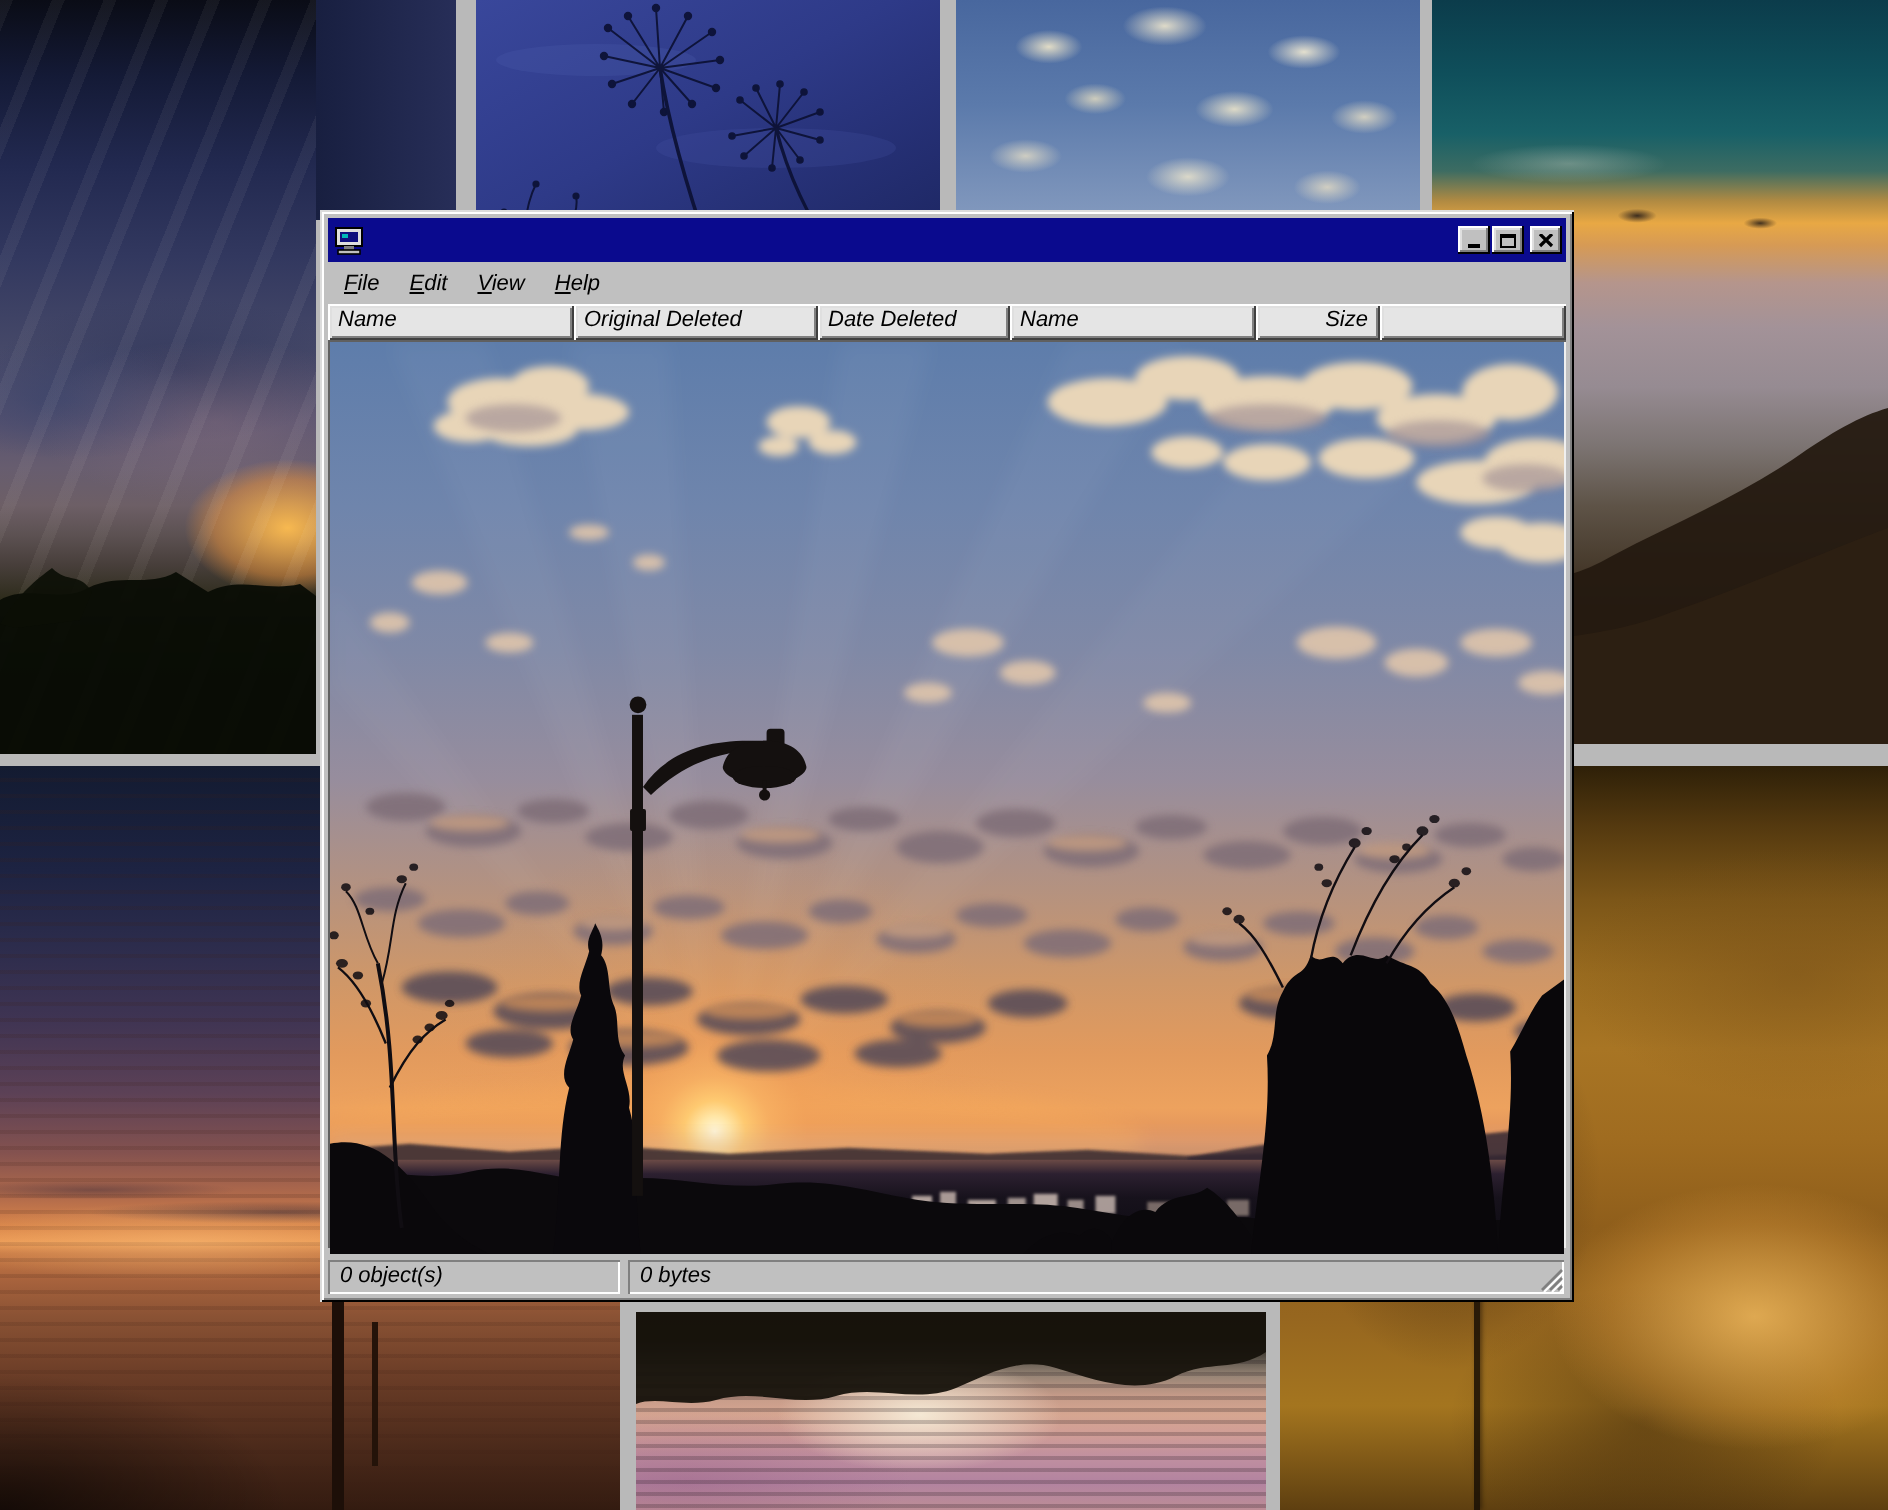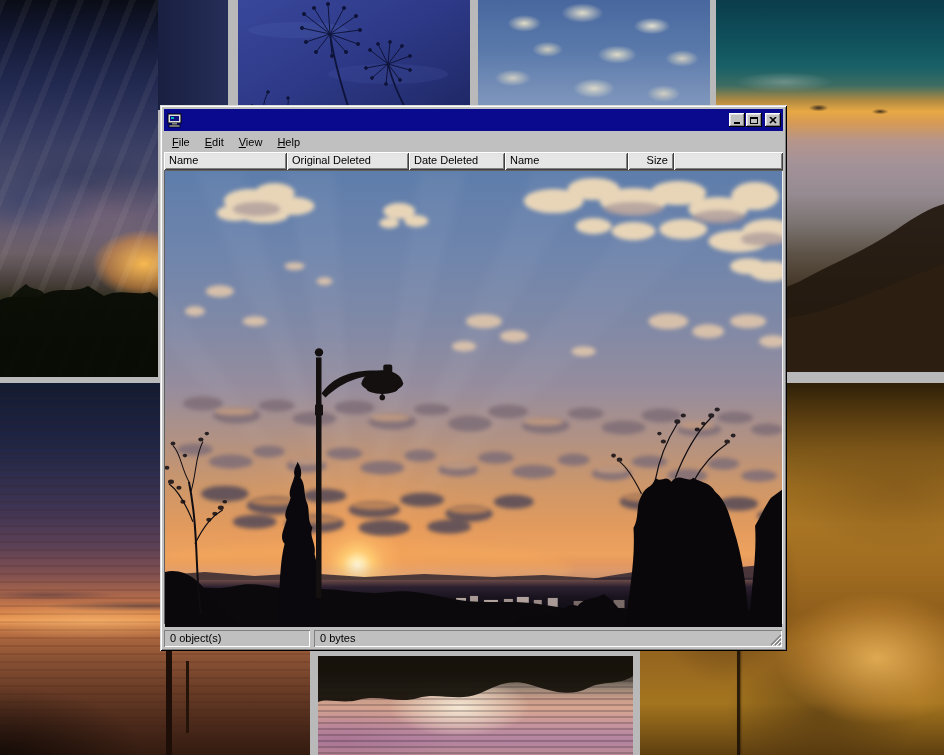--- a/index.html
+++ b/index.html
@@ -65,40 +65,40 @@
       linear-gradient(180deg,#2e2008 0%,#54390f 8%,#7c5618 18%,#996b1f 28%,#a87524 38%,#a06c20 50%,#8f5e1b 62%,#96661f 74%,#a4751f 86%,#5e3f10 100%);}
   .pole-a{position:absolute;left:97px;top:0;width:3px;height:100%;background:rgba(25,15,5,.85);box-shadow:1px 0 2px rgba(25,15,5,.5);}
   .pole-w1{position:absolute;left:166px;top:263px;width:6px;height:109px;background:#1d0f08;}
   .pole-w2{position:absolute;left:186px;top:278px;width:3px;height:72px;background:#241309;}
   .tile svg{display:block;}
 
   
   .win{position:absolute;left:160px;top:105px;width:627px;height:546px;
     background:#c0c0c0;padding:4px;box-sizing:border-box;
     box-shadow:inset 1px 1px 0 #dcdcdc, inset -1px -1px 0 #000, inset 2px 2px 0 #fff, inset -2px -2px 0 #808080;
-    display:flex;flex-direction:column;}
+    display:flex;flex-direction:column;font-style:italic;}
   .titlebar{height:22px;flex:0 0 22px;background:#0a0a8e;display:flex;align-items:center;padding:0 2px;margin-bottom:1px;}
   .title-icon{width:16px;height:15px;margin-left:1px;flex:0 0 16px;}
   .title-text{flex:1;color:#fff;font-size:11px;font-weight:bold;padding-left:3px;overflow:hidden;white-space:nowrap;}
   .tbtns{display:flex;align-items:center;}
   .tbtn{width:16px;height:14px;background:#c0c0c0;margin-left:1px;position:relative;
     box-shadow:inset -1px -1px 0 #000, inset 1px 1px 0 #fff, inset -2px -2px 0 #808080, inset 2px 2px 0 #dfdfdf;
     display:flex;align-items:center;justify-content:center;}
   .tbtn.close{margin-left:3px;}
   .g-min{width:6px;height:2px;background:#000;margin-top:6px;}
   .g-max{width:8px;height:7px;border:1px solid #000;border-top-width:2px;box-sizing:border-box;}
   .menubar{height:20px;flex:0 0 20px;display:flex;align-items:center;padding-left:2px;}
   .menu-item{font-size:11px;color:#000;padding:2px 6px;margin-right:3px;cursor:default;}
   .menu-item u{text-decoration:underline;}
   .headerrow{height:18px;flex:0 0 18px;display:flex;background:#e5e5e5;}
   .hcell{box-sizing:border-box;font-size:11px;line-height:17px;padding-left:5px;color:#000;
     box-shadow:inset 1px 1px 0 #fff, inset -1px -1px 0 #404040, inset 2px 2px 0 #dfdfdf, inset -2px -2px 0 #808080;
     overflow:hidden;white-space:nowrap;}
   .c0{width:123px;} .c1{width:122px;} .c2{width:96px;} .c3{width:123px;}
-  .c4{width:46px;text-align:right;padding-right:6px;padding-left:0;} .c5{flex:1;}
+  .c4{width:62px;text-align:right;padding-right:6px;padding-left:0;} .c5{flex:1;}
   .content{flex:1;position:relative;
     box-shadow:inset 1px 1px 0 #606060, inset -1px -1px 0 #efefef;}
   .content svg{position:absolute;left:1px;top:1px;width:617px;height:456px;}
   .statusbar{height:20px;flex:0 0 20px;display:flex;align-items:flex-end;padding-top:3px;position:relative;}
   .spanel{box-sizing:border-box;height:17px;font-size:11px;line-height:15px;padding:1px 6px;color:#000;
     box-shadow:inset 1px 1px 0 #808080, inset -1px -1px 0 #fff;}
   .sp1{width:146px;margin-right:4px;}
   .sp2{flex:1;margin-right:1px;}
   .grip{position:absolute;right:1px;bottom:1px;width:13px;height:13px;}
 </style>

